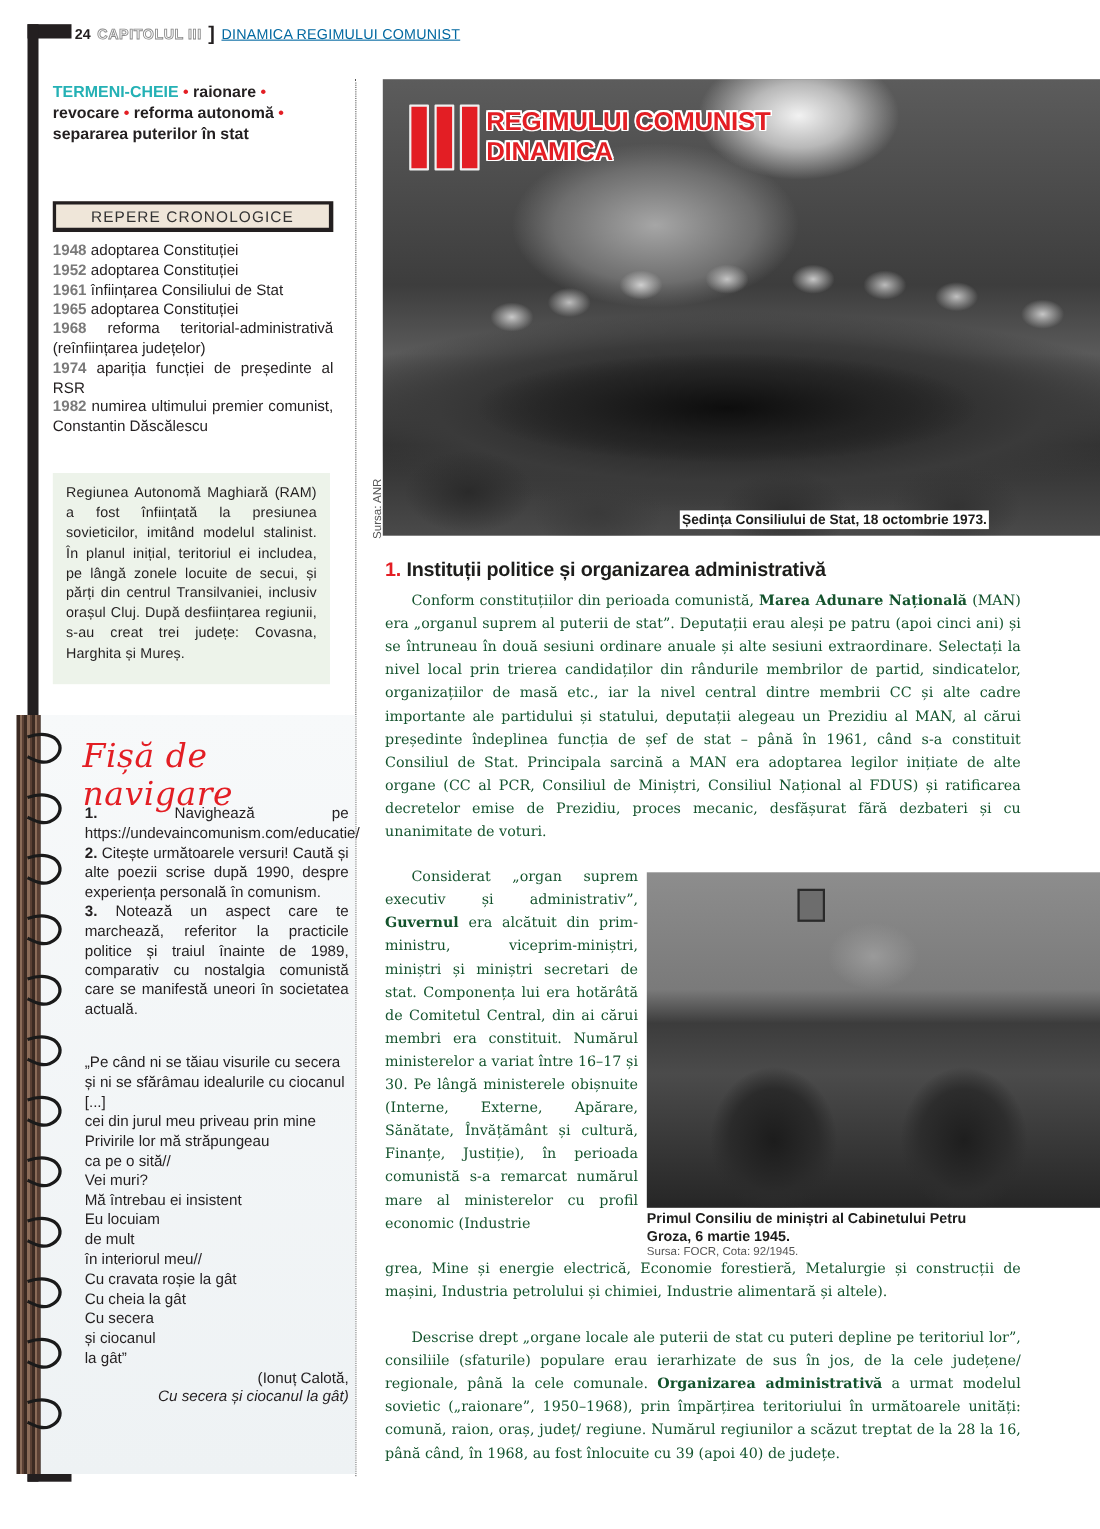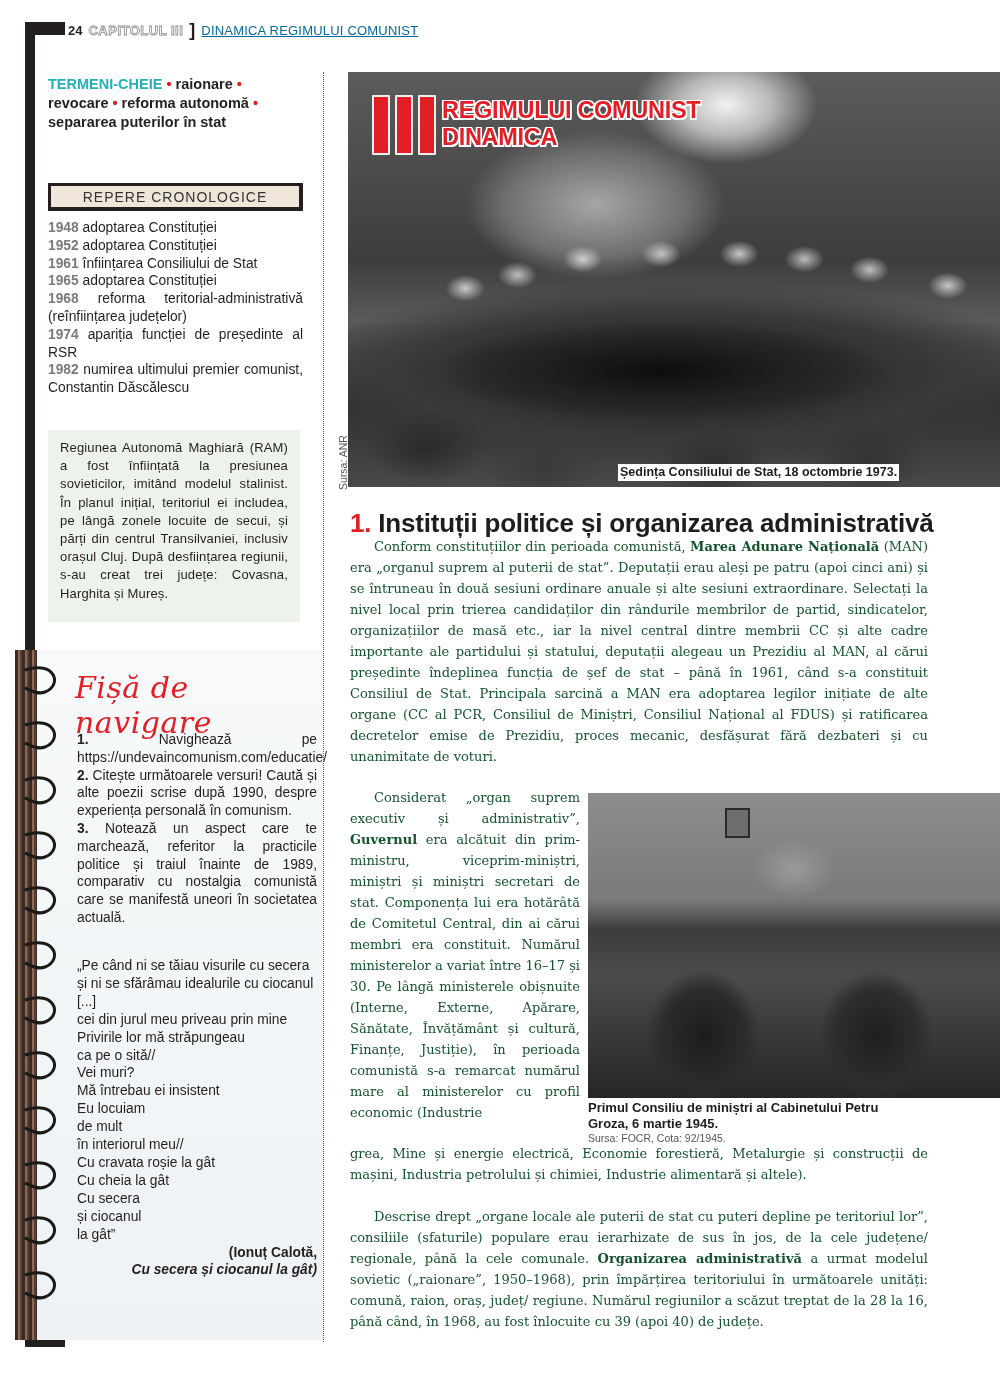--- a/index.html
+++ b/index.html
@@ -36,21 +36,21 @@
 
   
   .notebook { position: absolute; left: 15px; top: 650px; width: 308px; height: 690px; background: linear-gradient(180deg,#f7f9fa 0%,#eef2f4 100%); }
   .spiral { position: absolute; left: 15px; top: 650px; width: 50px; height: 690px; }
   .spiral-bg { position: absolute; left: 15px; top: 650px; width: 22px; height: 690px; background: repeating-linear-gradient(90deg,#3b2a22 0 3px,#8a6b58 3px 5px,#5a4034 5px 7px); }
   .fisa-title { position: absolute; left: 75px; top: 670px; width: 240px; font-family: "DejaVu Serif", serif; font-style: italic; font-size: 30px; color: #e31e24; letter-spacing: 0.5px; }
   .fisa-list { position: absolute; left: 77px; top: 731px; width: 240px; font-family: "Liberation Sans", sans-serif; font-size: 13.8px; line-height: 17.8px; color: #231f20; text-align: justify; }
   .fisa-list b { font-weight: bold; }
   .poem { position: absolute; left: 77px; top: 957px; width: 240px; font-family: "Liberation Sans", sans-serif; font-size: 13.8px; line-height: 17.9px; color: #231f20; }
   .poem-line { padding-left: 22px; text-indent: -22px; text-align: justify; }
-  .poem-attrib { text-align: right; font-weight: bold; }
+  .poem-attrib { text-align: right; }
   .poem-attrib i { font-style: italic; }
 
   
   .photo-main { position: absolute; left: 348px; top: 72px; width: 652px; height: 415px; overflow: hidden;
     background:
       radial-gradient(ellipse 35% 12% at 48% 72%, #0d0d0d 0%, #222 60%, transparent 100%),
       radial-gradient(ellipse 60% 22% at 50% 73%, #1a1a1a 0%, #3a3a3a 70%, transparent 100%),
       radial-gradient(ellipse 8% 4% at 47% 62%, #e8e8e8 0%, #9a9a9a 70%, transparent 100%),
       radial-gradient(ellipse 14% 14% at 58% 8%, #f2f2f2 0%, #b8b8b8 50%, transparent 100%),
       radial-gradient(ellipse 20% 18% at 38% 32%, #a6a6a6 0%, #6e6e6e 70%, transparent 100%),
@@ -72,21 +72,21 @@
       radial-gradient(ellipse 3% 5% at 92% 24%, #c6c6c6 0%, transparent 100%);
   }
   .chapter-badge { position: absolute; left: 372px; top: 95px; display: flex; align-items: stretch; gap: 0; }
   .roman-bars { display: flex; gap: 5px; margin-right: 6px; }
   .roman-bar { width: 18px; height: 60px; background: #e31e24; border: 2px solid #f0f0f0; border-radius: 1px; }
   .chapter-title { font-family: "Liberation Sans", sans-serif; font-weight: bold; font-size: 23.5px; line-height: 27px; color: #e31e24; letter-spacing: -0.3px; text-shadow: -1.5px -1.5px 0 #fff, 1.5px -1.5px 0 #fff, -1.5px 1.5px 0 #fff, 1.5px 1.5px 0 #fff, 0 1.5px 0 #fff, 0 -1.5px 0 #fff, 1.5px 0 0 #fff, -1.5px 0 0 #fff; margin-top: 2px; }
   .caption-main { position: absolute; left: 618px; top: 464px; background: #ffffff; padding: 0 2px; font-family: "Liberation Sans", sans-serif; font-weight: bold; font-size: 12.5px; line-height: 17px; color: #1d1d1b; }
   .source-vert { position: absolute; left: 337px; top: 490px; transform: rotate(-90deg); transform-origin: left top; font-family: "Liberation Sans", sans-serif; font-size: 10.5px; color: #555; white-space: nowrap; }
 
   
-  .section-head { position: absolute; left: 350px; top: 508px; font-family: "Liberation Sans", sans-serif; font-weight: bold; font-size: 26px; color: #1d1d1b; letter-spacing: -0.2px; }
+  .section-head { position: absolute; left: 350px; top: 508px; font-family: "Liberation Sans", sans-serif; font-weight: bold; font-size: 18px; color: #1d1d1b; letter-spacing: -0.2px; }
   .section-num { color: #e31e24; }
 
   
   .body-text { font-family: "DejaVu Serif", serif; font-size: 13px; line-height: 21px; color: #14532d; text-align: justify; }
   .body-text b { font-weight: bold; }
   .para1 { position: absolute; left: 350px; top: 536px; width: 578px; text-indent: 24px; }
   .para2 { position: absolute; left: 350px; top: 787px; width: 230px; text-indent: 24px; }
   .para2-tail { position: absolute; left: 350px; top: 1143px; width: 578px; }
   .para3 { position: absolute; left: 350px; top: 1206px; width: 578px; text-indent: 24px; }
 

